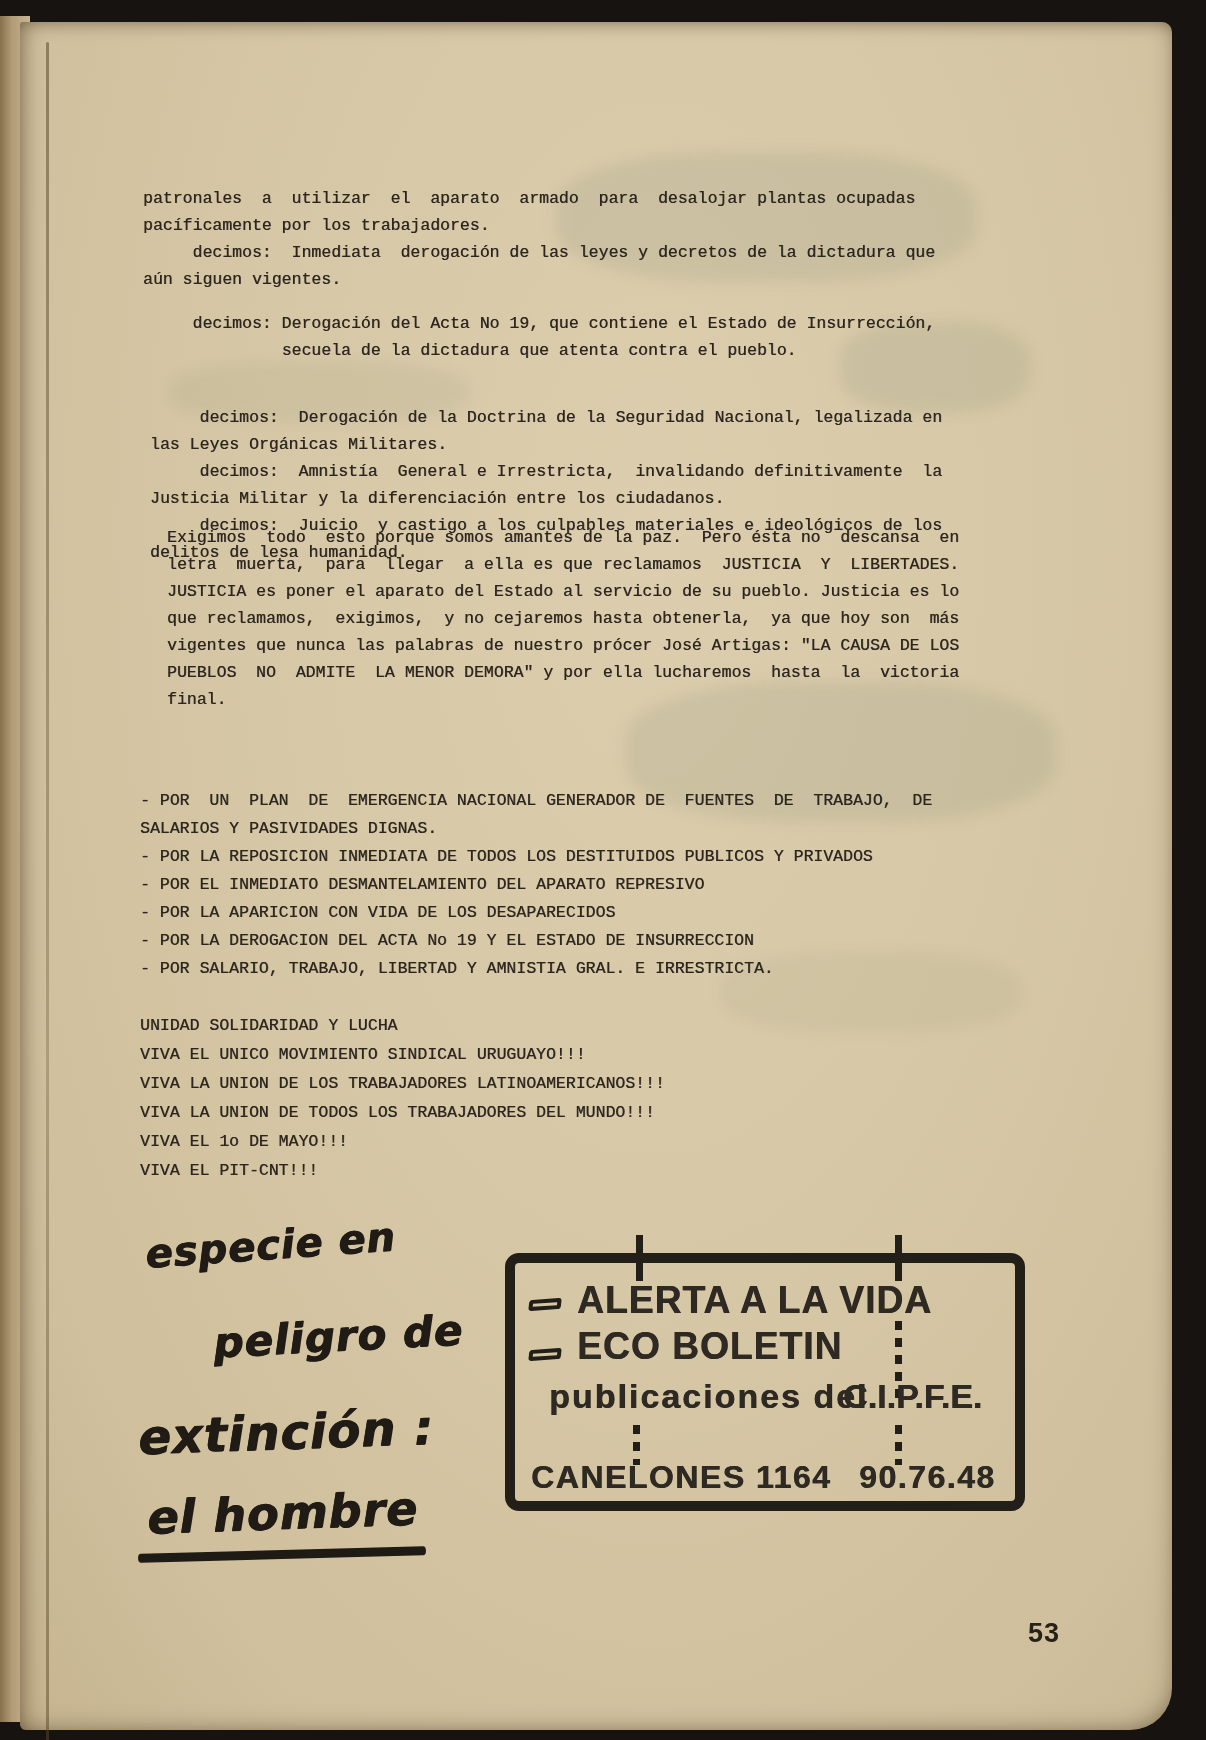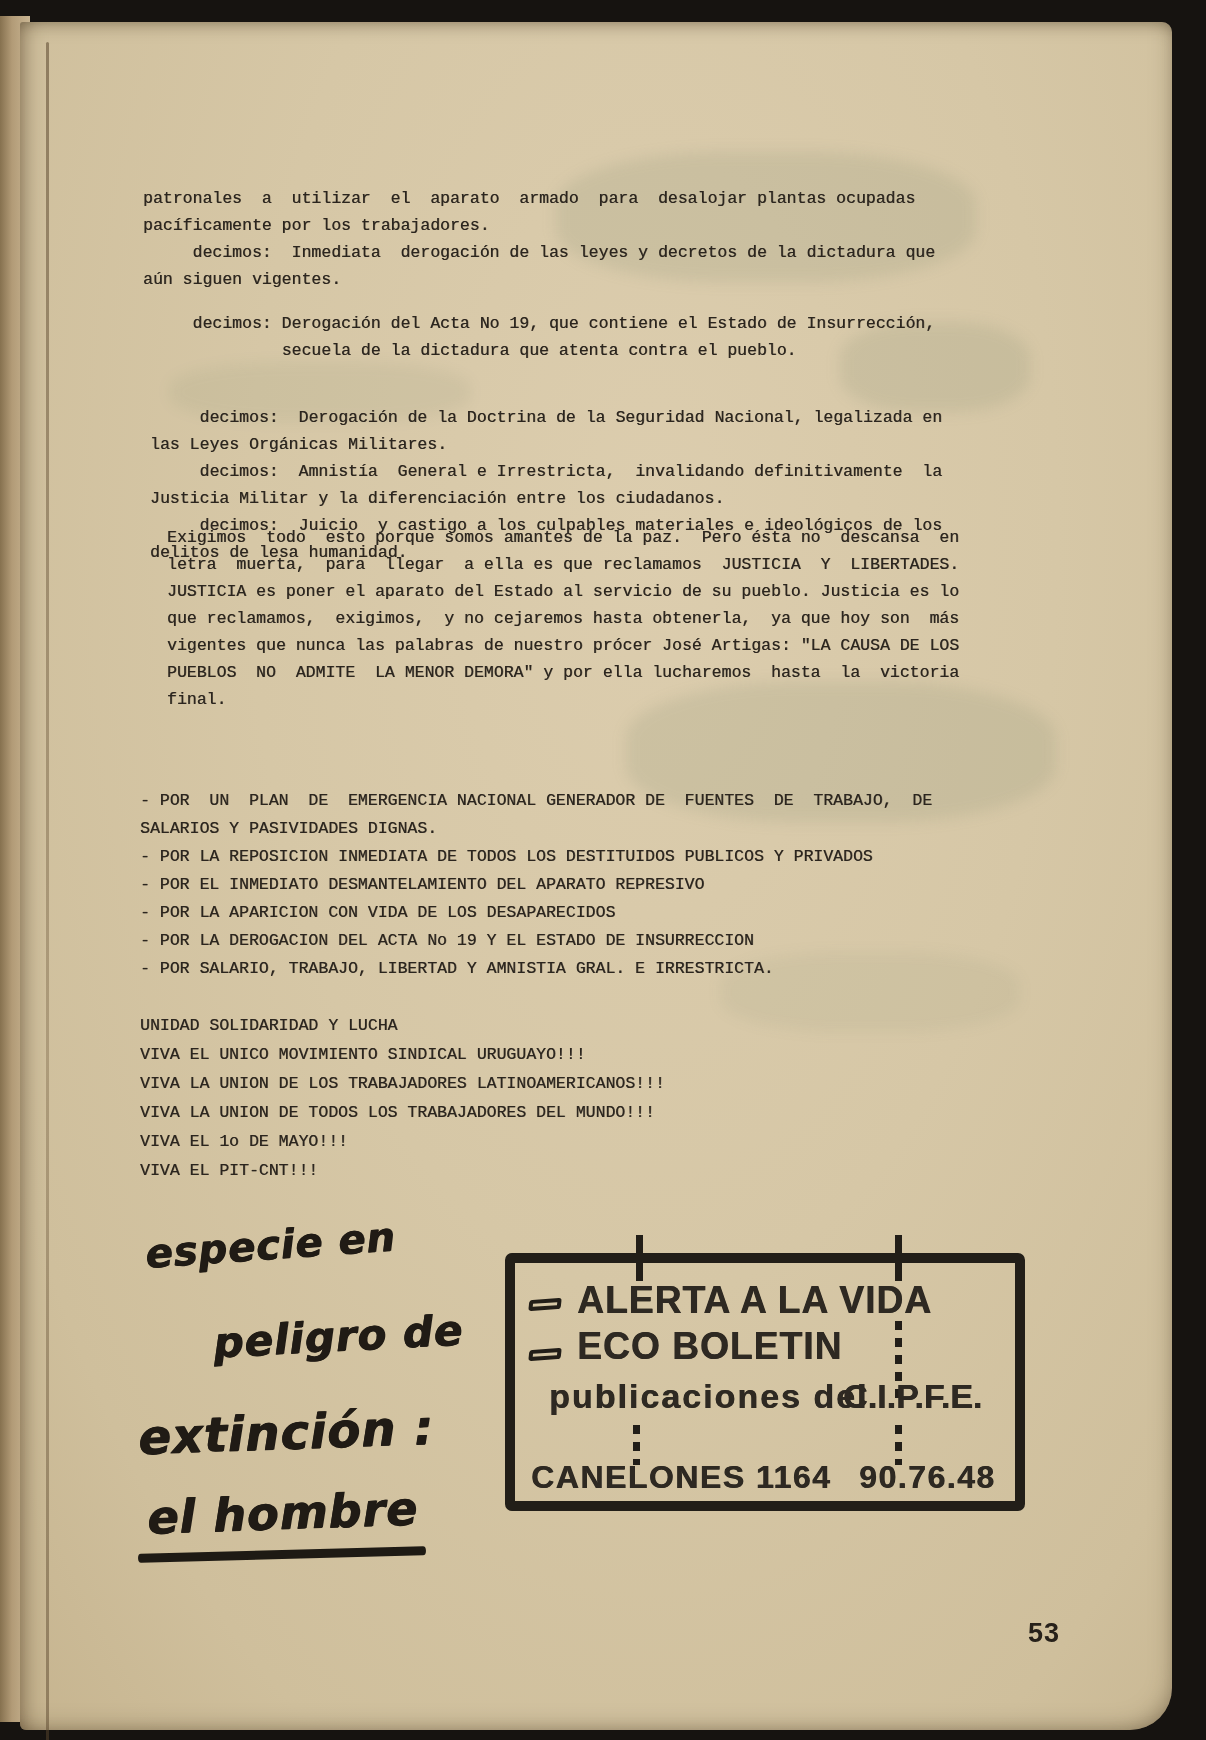--- a/index.html
+++ b/index.html
@@ -48,21 +48,21 @@
     color:#201b15;letter-spacing:1px;
     text-shadow:1px 0 0 #201b15, 0 0.5px 0 #201b15;
     white-space:nowrap;
   }
   .hand-underline{
     position:absolute;height:9px;background:#1e1a14;border-radius:6px/9px;
   }
   
   .ad-box{
     position:absolute;left:485px;top:1231px;width:520px;height:258px;
-    border:10px solid #221e18;border-radius:7px;box-sizing:border-box;
+    border:10px solid #221e18;border-radius:14px;box-sizing:border-box;
   }
   .ad-text{
     position:absolute;font-family:"Liberation Sans", sans-serif;font-weight:bold;
     color:#2e2922;white-space:nowrap;letter-spacing:1px;
     text-shadow:0.6px 0 0 #2e2922;
     transform-origin:left top;
   }
   .dash-bullet{
     position:absolute;width:32px;height:11px;border:4px solid #221e18;
     border-radius:3px;transform:skewX(-10deg) rotate(-4deg);box-sizing:border-box;

